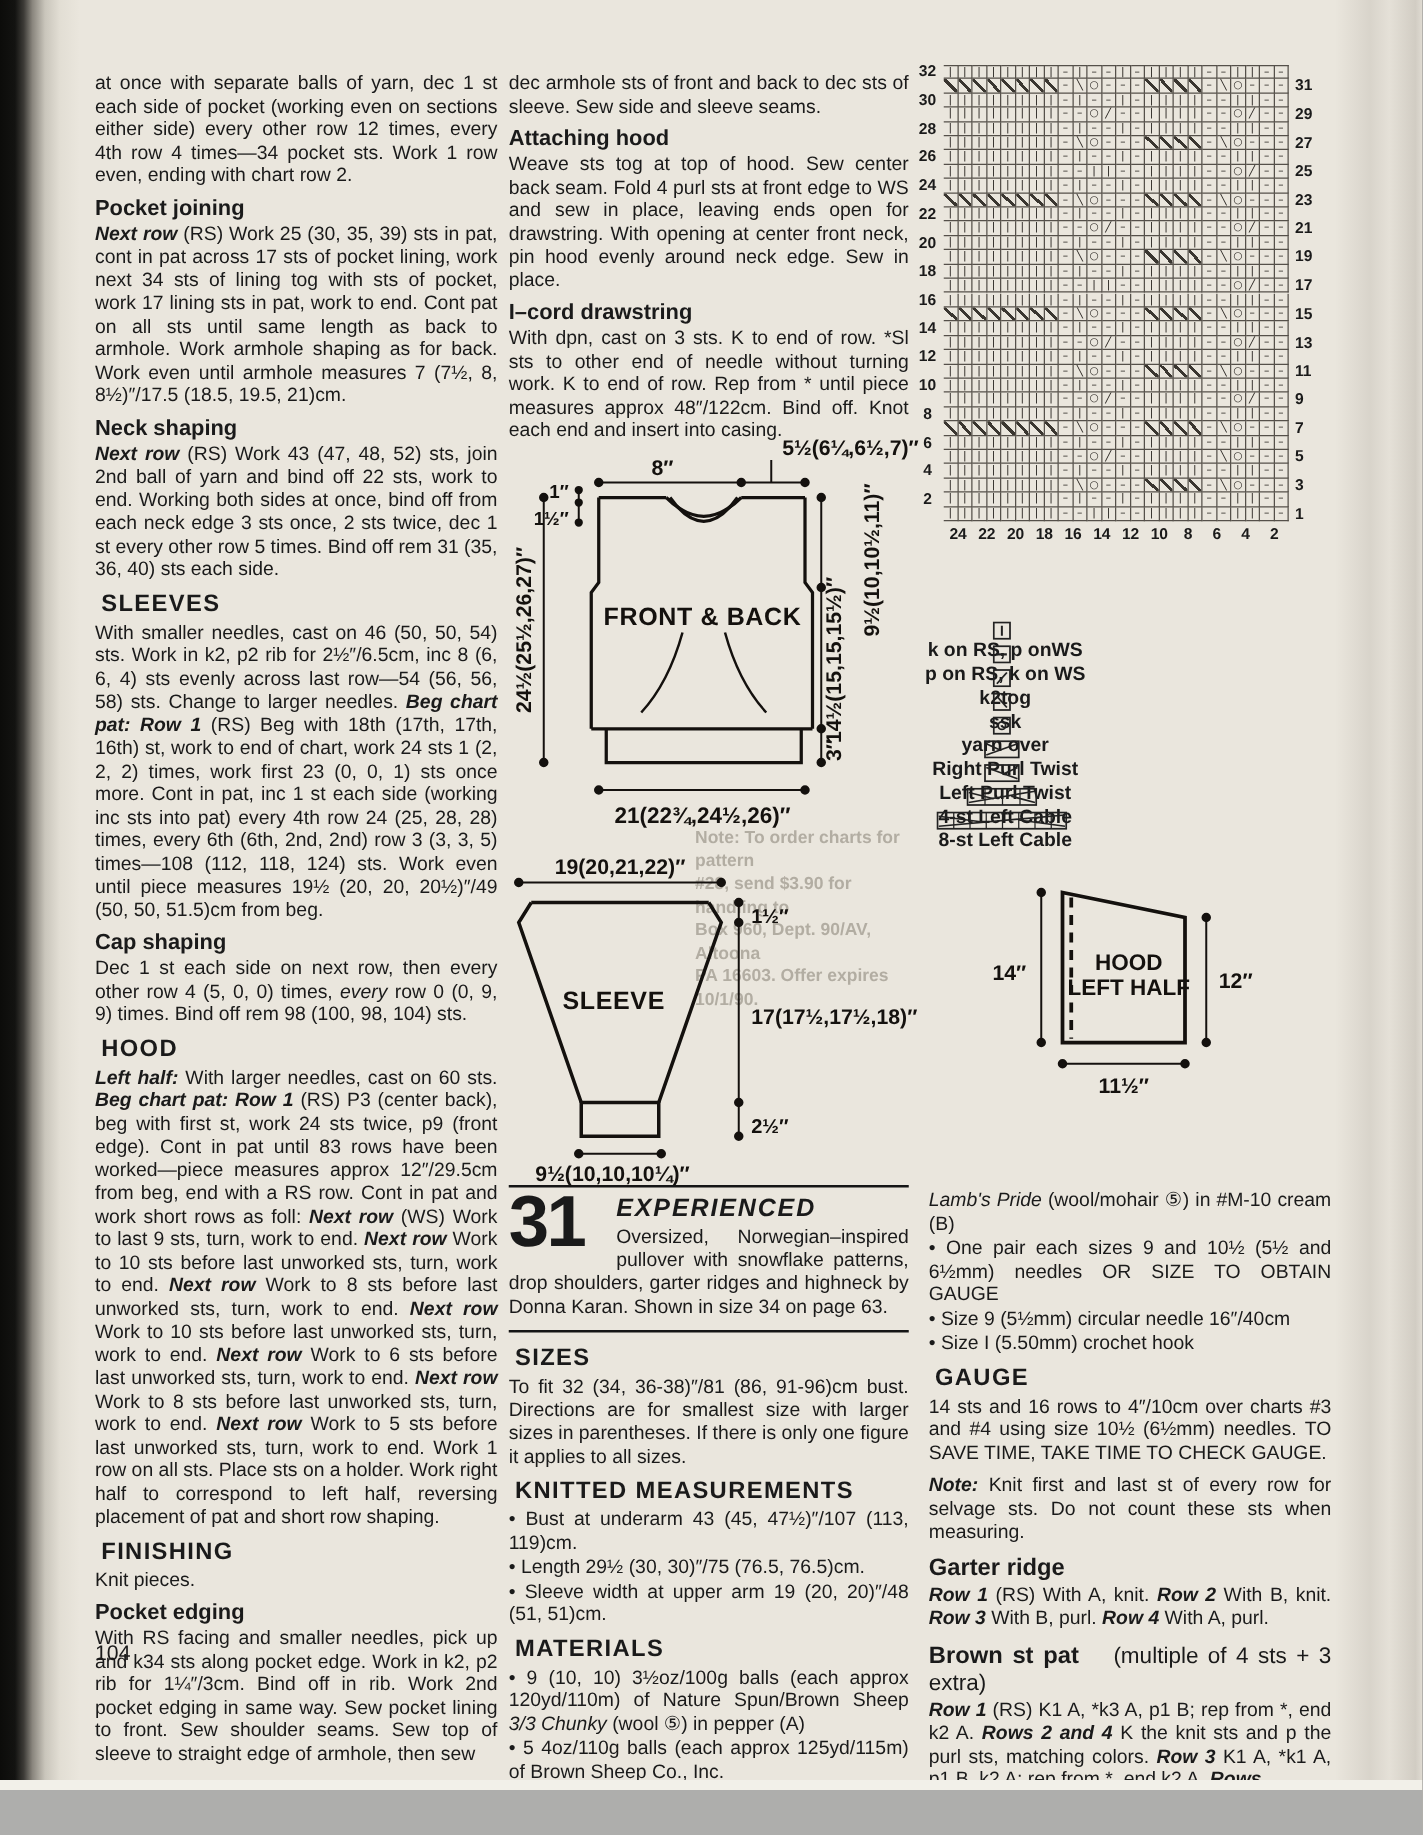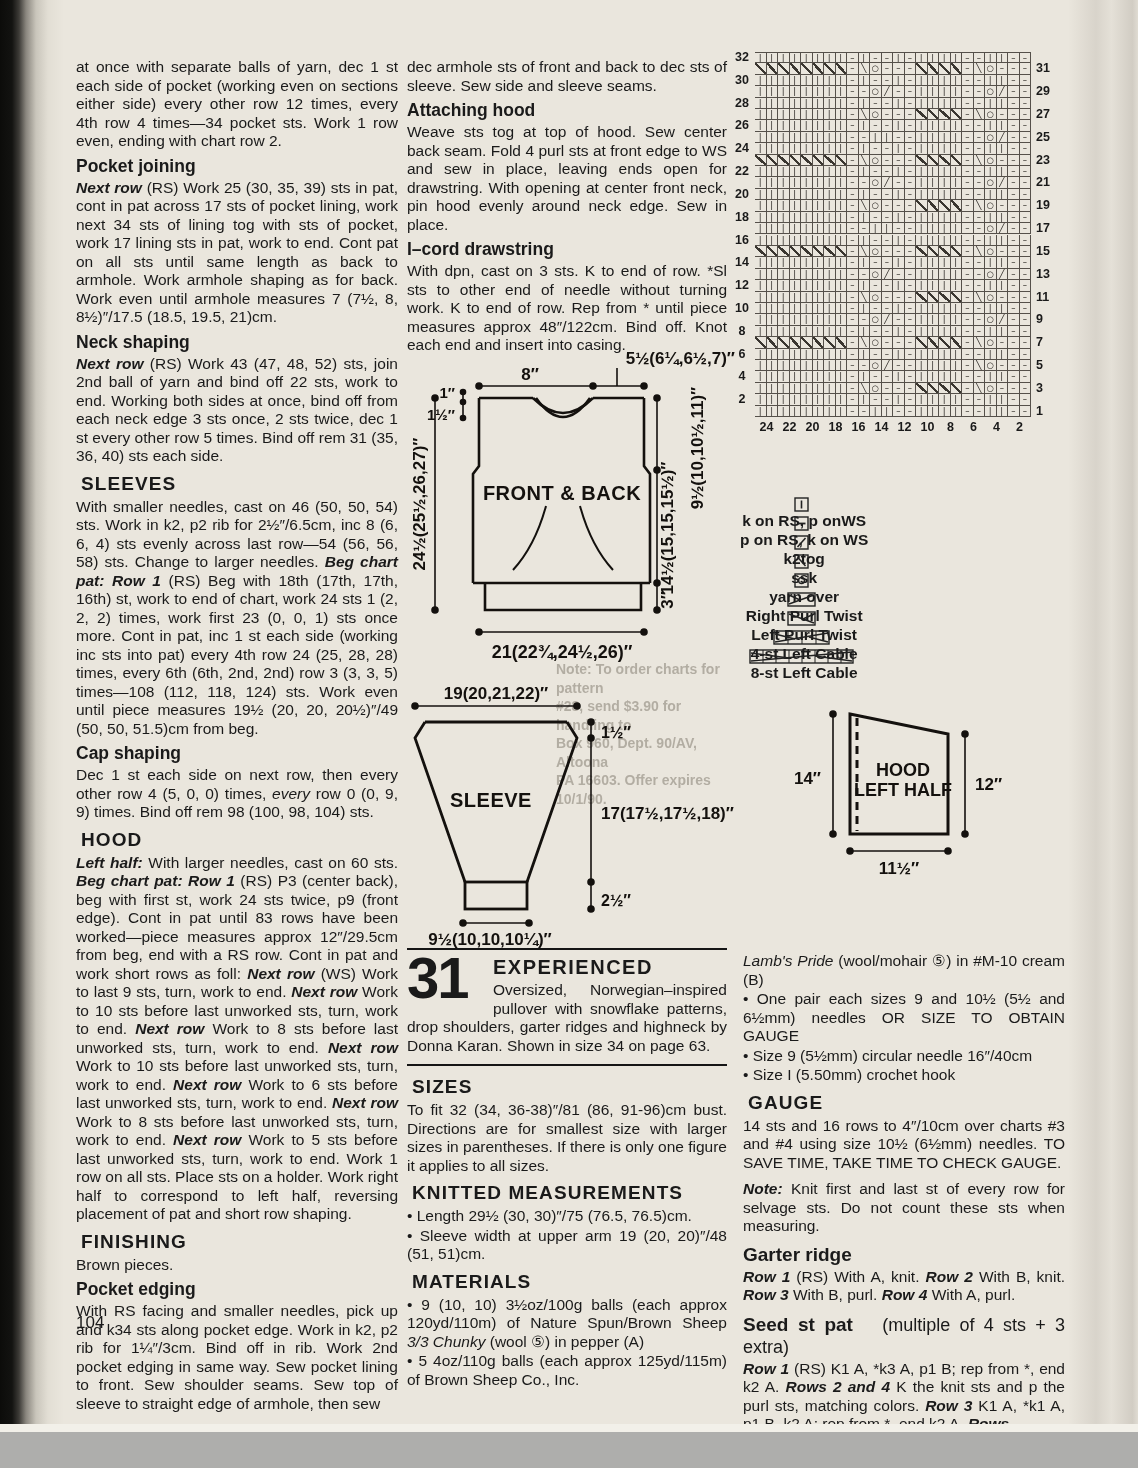--- a/index.html
+++ b/index.html
@@ -13,21 +13,21 @@
          background:linear-gradient(90deg,rgba(0,0,0,0) 0,rgba(60,50,40,.10) 40%,rgba(60,50,40,.03) 62%,rgba(60,50,40,.14) 92%,rgba(60,50,40,.06) 100%);}
   .col{position:absolute;text-align:justify;}
   .col p{margin:0 0 1px 0;font-size:15.5px;line-height:18.5px;}
   h3.sec{margin:7px 0 3px 5px;font-size:19px;letter-spacing:1.1px;font-weight:bold;}
   h4.sub{margin:5px 0 2px 0;font-size:17.5px;font-weight:bold;}
   .pagenum{position:absolute;left:76px;top:1313px;font-size:17px;}
   
   .rule{height:2px;background:#151515;margin:0 0 6px 0;}
   .rule2{height:2px;background:#151515;margin:8px 0 10px 0;}
   .pattern-number{float:left;width:86px;font-size:58px;font-weight:bold;line-height:44px;letter-spacing:-2px;}
-  .pattern-level{display:block;font-size:20px;font-weight:bold;letter-spacing:1.5px;margin:2px 0 2px 0;}
+  .pattern-level{display:block;font-size:20px;font-weight:bold;letter-spacing:1.5px;margin:2px 0 2px 0;font-style:italic;}
   .pattern-desc{margin:0;}
   
   .chart{position:absolute;left:733px;top:52px;}
   .crow{display:flex;}
   .clab{width:22px;font-size:12.5px;font-weight:bold;line-height:11.4px;box-sizing:border-box;}
   .clab.l{text-align:center;padding-right:4px;}
   .clab.r{text-align:left;padding-left:5px;}
   .cell{width:11.5px;height:11.4px;box-sizing:border-box;border-right:1px solid #55504a;border-bottom:1px solid #55504a;
         font-family:"DejaVu Sans",sans-serif;font-size:8.5px;line-height:10.5px;text-align:center;color:#26221e;overflow:hidden;}
   .crow:first-child .cell{border-top:1px solid #55504a;}
@@ -67,21 +67,21 @@
     <p><b><i>Next row</i></b> (RS) Work 25 (30, 35, 39) sts in pat, cont in pat across 17 sts of pocket lining, work next 34 sts of lining tog with sts of pocket, work 17 lining sts in pat, work to end. Cont pat on all sts until same length as back to armhole. Work armhole shaping as for back. Work even until armhole measures 7 (7½, 8, 8½)″/17.5 (18.5, 19.5, 21)cm.</p>
     <h4 class="sub">Neck shaping</h4>
     <p><b><i>Next row</i></b> (RS) Work 43 (47, 48, 52) sts, join 2nd ball of yarn and bind off 22 sts, work to end. Working both sides at once, bind off from each neck edge 3 sts once, 2 sts twice, dec 1 st every other row 5 times. Bind off rem 31 (35, 36, 40) sts each side.</p>
     <h3 class="sec">SLEEVES</h3>
     <p>With smaller needles, cast on 46 (50, 50, 54) sts. Work in k2, p2 rib for 2½″/6.5cm, inc 8 (6, 6, 4) sts evenly across last row—54 (56, 56, 58) sts. Change to larger needles. <b><i>Beg chart pat: Row 1</i></b> (RS) Beg with 18th (17th, 17th, 16th) st, work to end of chart, work 24 sts 1 (2, 2, 2) times, work first 23 (0, 0, 1) sts once more. Cont in pat, inc 1 st each side (working inc sts into pat) every 4th row 24 (25, 28, 28) times, every 6th (6th, 2nd, 2nd) row 3 (3, 3, 5) times—108 (112, 118, 124) sts. Work even until piece measures 19½ (20, 20, 20½)″/49 (50, 50, 51.5)cm from beg.</p>
     <h4 class="sub">Cap shaping</h4>
     <p>Dec 1 st each side on next row, then every other row 4 (5, 0, 0) times, <i>every</i> row 0 (0, 9, 9) times. Bind off rem 98 (100, 98, 104) sts.</p>
     <h3 class="sec">HOOD</h3>
     <p><b><i>Left half:</i></b> With larger needles, cast on 60 sts. <b><i>Beg chart pat: Row 1</i></b> (RS) P3 (center back), beg with first st, work 24 sts twice, p9 (front edge). Cont in pat until 83 rows have been worked—piece measures approx 12″/29.5cm from beg, end with a RS row. Cont in pat and work short rows as foll: <b><i>Next row</i></b> (WS) Work to last 9 sts, turn, work to end. <b><i>Next row</i></b> Work to 10 sts before last unworked sts, turn, work to end. <b><i>Next row</i></b> Work to 8 sts before last unworked sts, turn, work to end. <b><i>Next row</i></b> Work to 10 sts before last unworked sts, turn, work to end. <b><i>Next row</i></b> Work to 6 sts before last unworked sts, turn, work to end. <b><i>Next row</i></b> Work to 8 sts before last unworked sts, turn, work to end. <b><i>Next row</i></b> Work to 5 sts before last unworked sts, turn, work to end. Work 1 row on all sts. Place sts on a holder. Work right half to correspond to left half, reversing placement of pat and short row shaping.</p>
     <h3 class="sec">FINISHING</h3>
-    <p>Brown pieces.</p>
+    <p>Knit pieces.</p>
     <h4 class="sub">Pocket edging</h4>
     <p>With RS facing and smaller needles, pick up and k34 sts along pocket edge. Work in k2, p2 rib for 1¼″/3cm. Bind off in rib. Work 2nd pocket edging in same way. Sew pocket lining to front. Sew shoulder seams. Sew top of sleeve to straight edge of armhole, then sew</p>
   </div>
   <div class="pagenum">104</div>
 
   <div class="col" style="left:407px;top:58px;width:320px;">
     <p>dec armhole sts of front and back to dec sts of sleeve. Sew side and sleeve seams.</p>
     <h4 class="sub">Attaching hood</h4>
     <p>Weave sts tog at top of hood. Sew center back seam. Fold 4 purl sts at front edge to WS and sew in place, leaving ends open for drawstring. With opening at center front neck, pin hood evenly around neck edge. Sew in place.</p>
     <h4 class="sub">I–cord drawstring</h4>
@@ -170,20 +170,21 @@
     <div>
       <span class="pattern-number">31</span>
       <span class="pattern-level">EXPERIENCED</span>
       <p class="pattern-desc">Oversized, Norwegian–inspired pullover with snowflake patterns, drop shoulders, garter ridges and highneck by Donna Karan. Shown in size 34 on page 63.</p>
     </div>
     <div style="clear:both;"></div>
     <div class="rule2"></div>
     <h3 class="sec">SIZES</h3>
     <p>To fit 32 (34, 36-38)″/81 (86, 91-96)cm bust. Directions are for smallest size with larger sizes in parentheses. If there is only one figure it applies to all sizes.</p>
     <h3 class="sec">KNITTED MEASUREMENTS</h3>
+    <p>• Bust at underarm 43 (45, 47½)″/107 (113, 119)cm.</p>
     <p>• Length 29½ (30, 30)″/75 (76.5, 76.5)cm.</p>
     <p>• Sleeve width at upper arm 19 (20, 20)″/48 (51, 51)cm.</p>
     <h3 class="sec">MATERIALS</h3>
     <p>• 9 (10, 10) 3½oz/100g balls (each approx 120yd/110m) of Nature Spun/Brown Sheep <i>3/3 Chunky</i> (wool ⑤) in pepper (A)</p>
     <p>• 5 4oz/110g balls (each approx 125yd/115m) of Brown Sheep Co., Inc.</p>
   </div>
 
   <div class="chart" id="chart">
       <div class="crow">
         <span class="clab l">32</span>
@@ -1206,19 +1207,19 @@
   <div class="col" style="left:743px;top:952px;width:322px;">
     <p><i>Lamb's Pride</i> (wool/mohair ⑤) in  #M-10 cream (B)</p>
     <p>• One pair each sizes 9 and 10½ (5½ and 6½mm) needles OR SIZE TO OBTAIN GAUGE</p>
     <p>• Size 9 (5½mm) circular needle 16″/40cm</p>
     <p>• Size I (5.50mm) crochet hook</p>
     <h3 class="sec">GAUGE</h3>
     <p>14 sts and 16 rows to 4″/10cm over charts #3 and #4 using size 10½ (6½mm) needles. TO SAVE TIME, TAKE TIME TO CHECK GAUGE.</p>
     <p style="margin-top:8px;"><b><i>Note:</i></b> Knit first and last st of every row for selvage sts. Do not count these sts when measuring.</p>
     <h4 class="sub" style="font-size:19px;margin-top:8px;">Garter ridge</h4>
     <p><b><i>Row 1</i></b> (RS) With A, knit. <b><i>Row 2</i></b> With B, knit. <b><i>Row 3</i></b> With B, purl. <b><i>Row 4</i></b> With A, purl.</p>
-    <h4 class="sub" style="font-size:19px;margin-top:9px;"><span>Seed st pat</span><span style="font-weight:normal;font-size:18px;margin-left:20px;"> (multiple of 4 sts + 3 extra)</span></h4>
+    <h4 class="sub" style="font-size:19px;margin-top:9px;"><span>Brown st pat</span><span style="font-weight:normal;font-size:18px;margin-left:20px;"> (multiple of 4 sts + 3 extra)</span></h4>
     <p><b><i>Row 1</i></b> (RS) K1 A, *k3 A, p1 B; rep from *, end k2 A. <b><i>Rows 2 and 4</i></b> K the knit sts and p the purl sts, matching colors. <b><i>Row 3</i></b> K1 A, *k1 A, p1 B, k2 A; rep from *, end k2 A. <b><i>Rows</i></b></p>
   </div>
 
   <div class="bottom-edge"></div>
   <div class="bottom-strip"></div>
 </div>
 
 </body></html>

